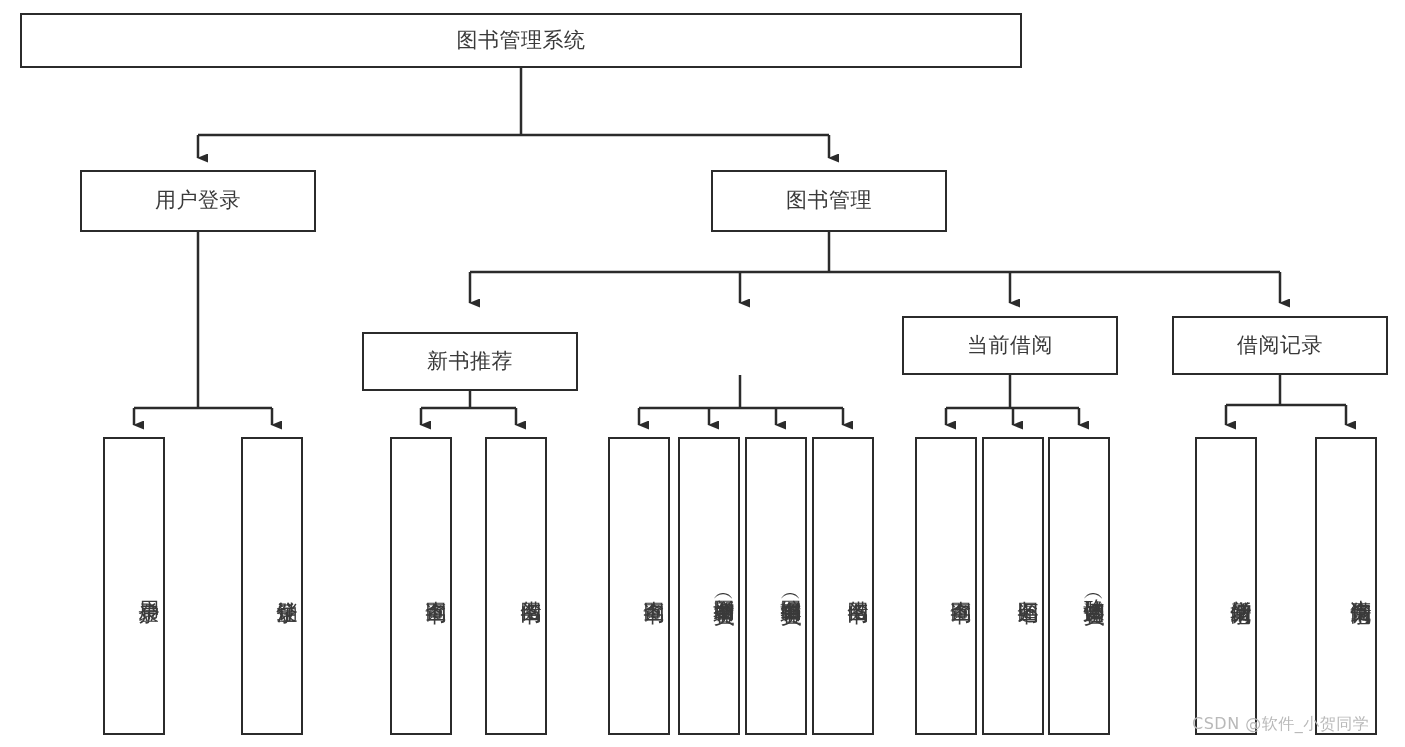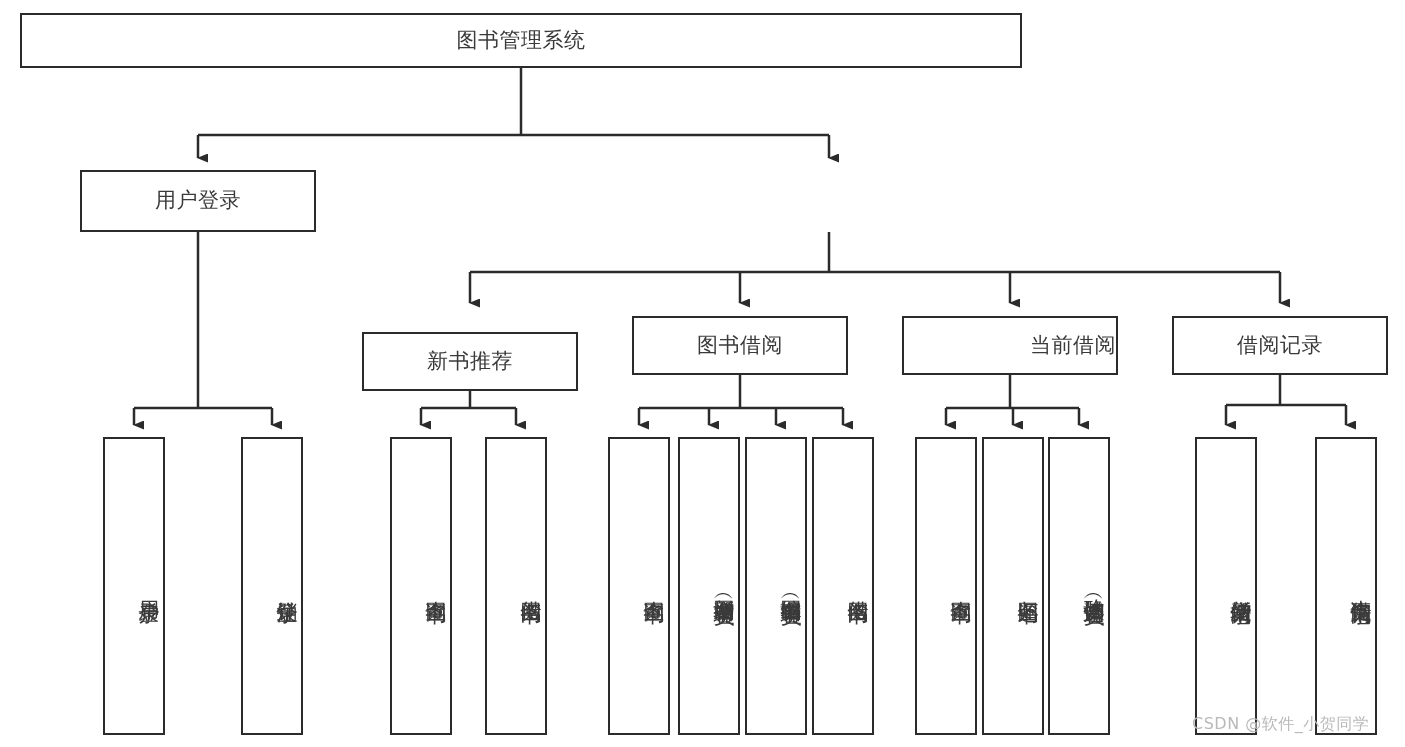--- a/index.html
+++ b/index.html
@@ -134,28 +134,28 @@
     </g>
   </svg>
 
   <div class="node node-h" style="left:20px; top:13px; width:1002px; height:55px;">
     <span>图书管理系统</span>
   </div>
 
   <div class="node node-h" style="left:80px; top:170px; width:236px; height:62px;">
     <span>用户登录</span>
   </div>
+  <div class="node node-h" style="left:711px; top:170px; width:236px; height:62px;">
+    <span>图书管理</span>
+  </div>
 
   <div class="node node-h" style="left:362px; top:332px; width:216px; height:59px;">
     <span>新书推荐</span>
   </div>
-  <div class="node node-h" style="left:632px; top:316px; width:216px; height:59px;">
-    <span>图书借阅</span>
-  </div>
-  <div class="node node-h" style="left:902px; top:316px; width:216px; height:59px;justify-content:flex-end;">
+  <div class="node node-h" style="left:902px; top:316px; width:216px; height:59px;">
     <span>当前借阅</span>
   </div>
   <div class="node node-h" style="left:1172px; top:316px; width:216px; height:59px;text-align:center;">
     <span>借阅记录</span>
   </div>
 
   <div class="node node-v" style="left:103px; top:437px; width:62px; height:298px;">
     <span>用户登录</span>
   </div>
   <div class="node node-v" style="left:241px; top:437px; width:62px; height:298px;">

